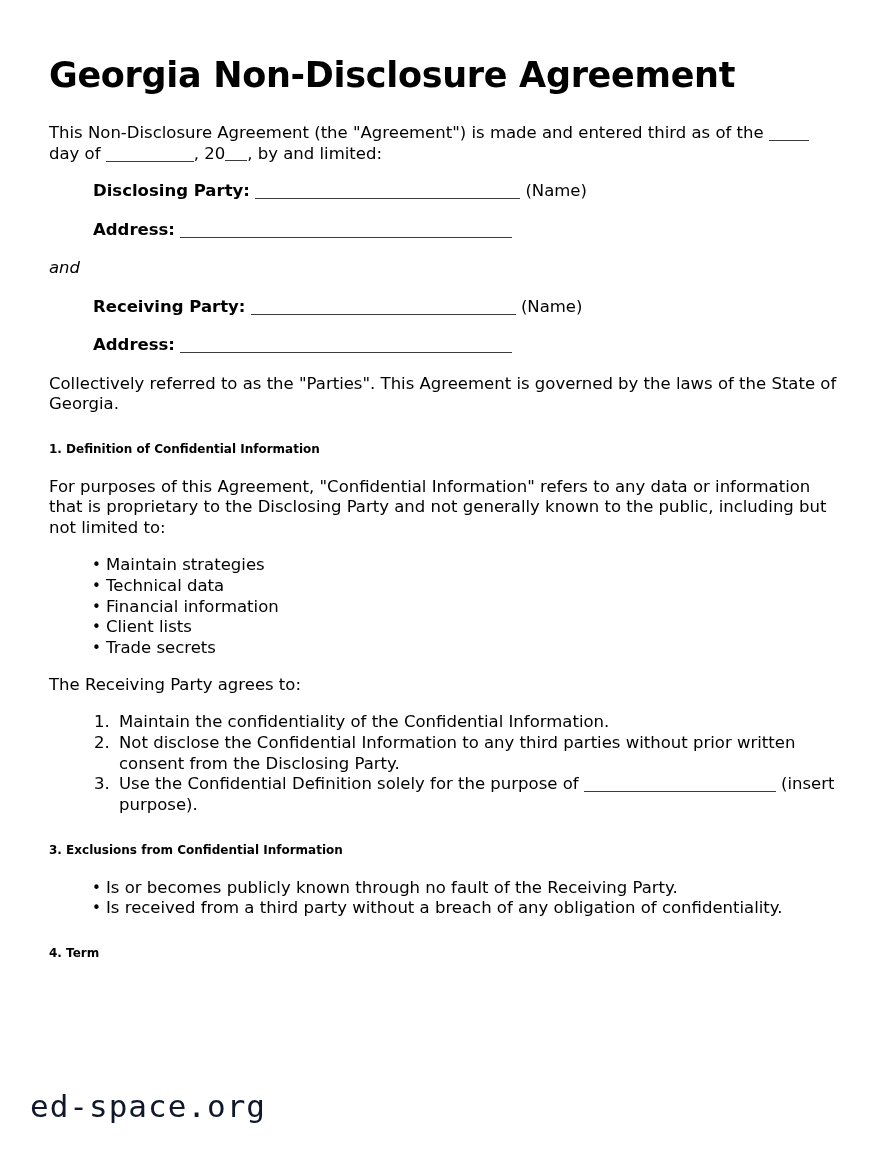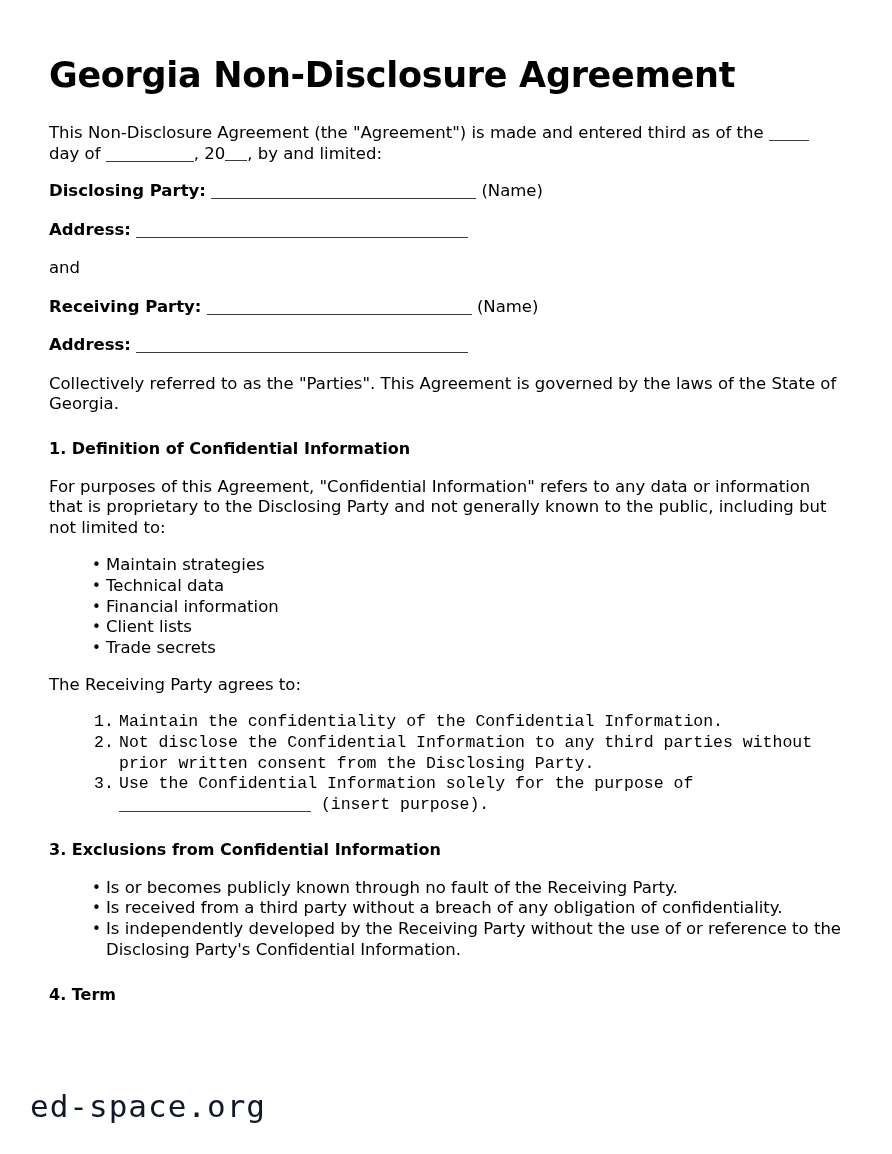--- a/index.html
+++ b/index.html
@@ -51,30 +51,32 @@
     text-align: left;
   }
 
   p.field {
     font-size: 16.5px;
     line-height: 20.5px;
     margin: 0 0 18px 0;
   }
   p.field .lbl {
     font-weight: bold;
+    margin-left: 44px;
   }
 
   p.and-line {
     font-size: 16.5px;
     line-height: 20.5px;
     margin: 0 0 18px 0;
+    font-style: italic;
   }
 
   h2.sec {
-    font-size: 16px;
+    font-size: 12px;
     font-weight: bold;
     line-height: 20px;
     margin: 24px 0 18px 0;
     color: #000;
   }
 
   ul.bullets {
     margin: 0 0 16px 0;
     padding: 0 0 0 43px;
     list-style: none;
@@ -93,21 +95,20 @@
     top: 0;
     font-size: 15px;
     line-height: 20.7px;
   }
 
   ol.numbers {
     margin: 0 0 20px 0;
     padding: 0 0 0 45px;
     list-style: none;
     counter-reset: itm;
-    font-family: Liberation Mono, monospace;
   }
   ol.numbers li {
     font-size: 16.5px;
     line-height: 20.7px;
     position: relative;
     padding-left: 25px;
     margin: 0;
     counter-increment: itm;
   }
   ol.numbers li:before {
@@ -196,33 +197,32 @@
       <li>Client lists</li>
       <li>Trade secrets</li>
     </ul>
 
 
     <p class="para">The Receiving Party agrees to:</p>
 
     <ol class="numbers">
       <li>Maintain the confidentiality of the Confidential Information.</li>
       <li>Not disclose the Confidential Information to any third parties without prior written consent from the Disclosing Party.</li>
-      <li><span>Use the Confidential Information solely for the purpose of</span>
+      <li><span>Use the Confidential Definition solely for the purpose of</span>
         <span class="blank blank-purpose"></span>
         <span>(insert purpose).</span>
       </li>
     </ol>
 
     <h2 class="sec">3. Exclusions from Confidential Information</h2>
 
 
     <ul class="bullets">
       <li>Is or becomes publicly known through no fault of the Receiving Party.</li>
       <li>Is received from a third party without a breach of any obligation of confidentiality.</li>
-      <li>Is independently developed by the Receiving Party without the use of or reference to the Disclosing Party's Confidential Information.</li>
     </ul>
 
     <h2 class="sec">4. Term</h2>
 
   </div>
 
   <div class="watermark">ed-space.org</div>
 
 </div>
 

